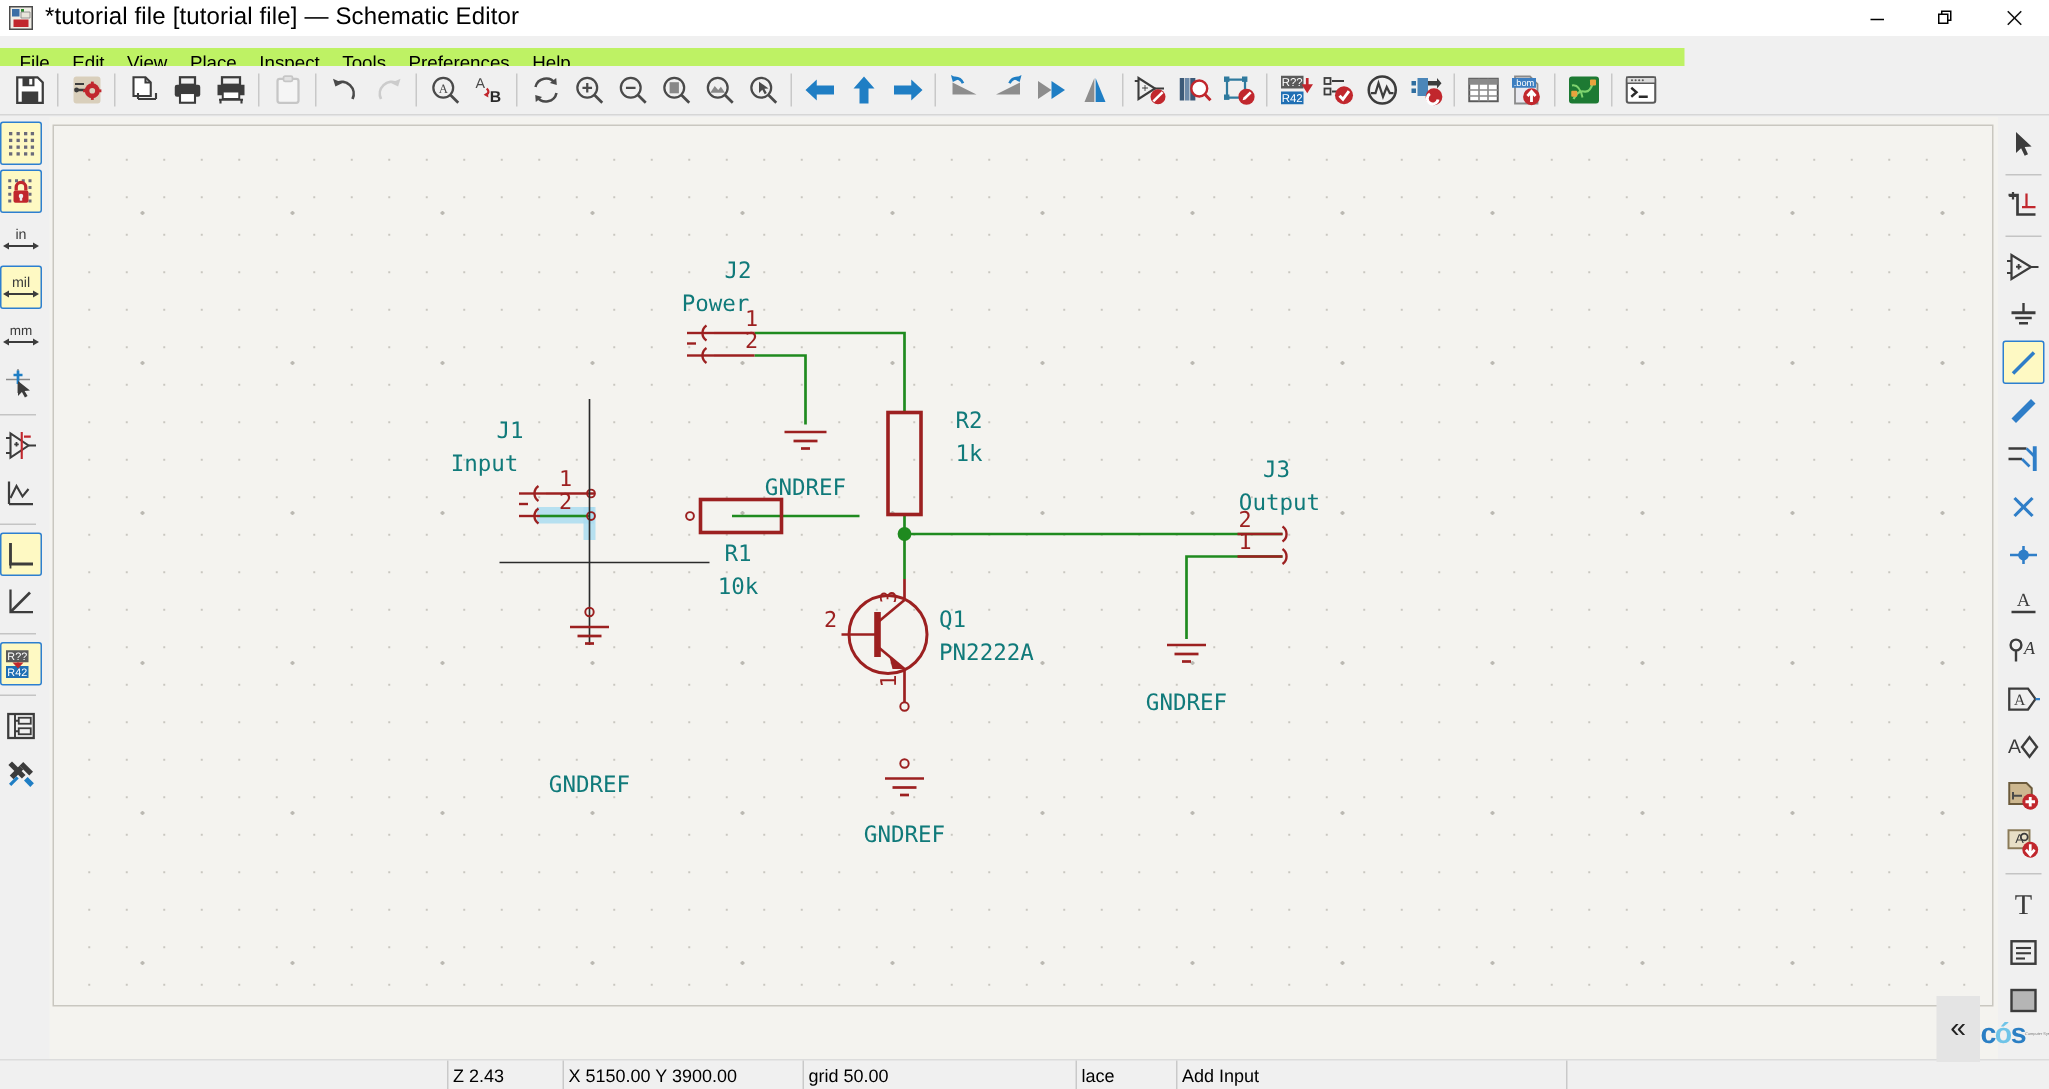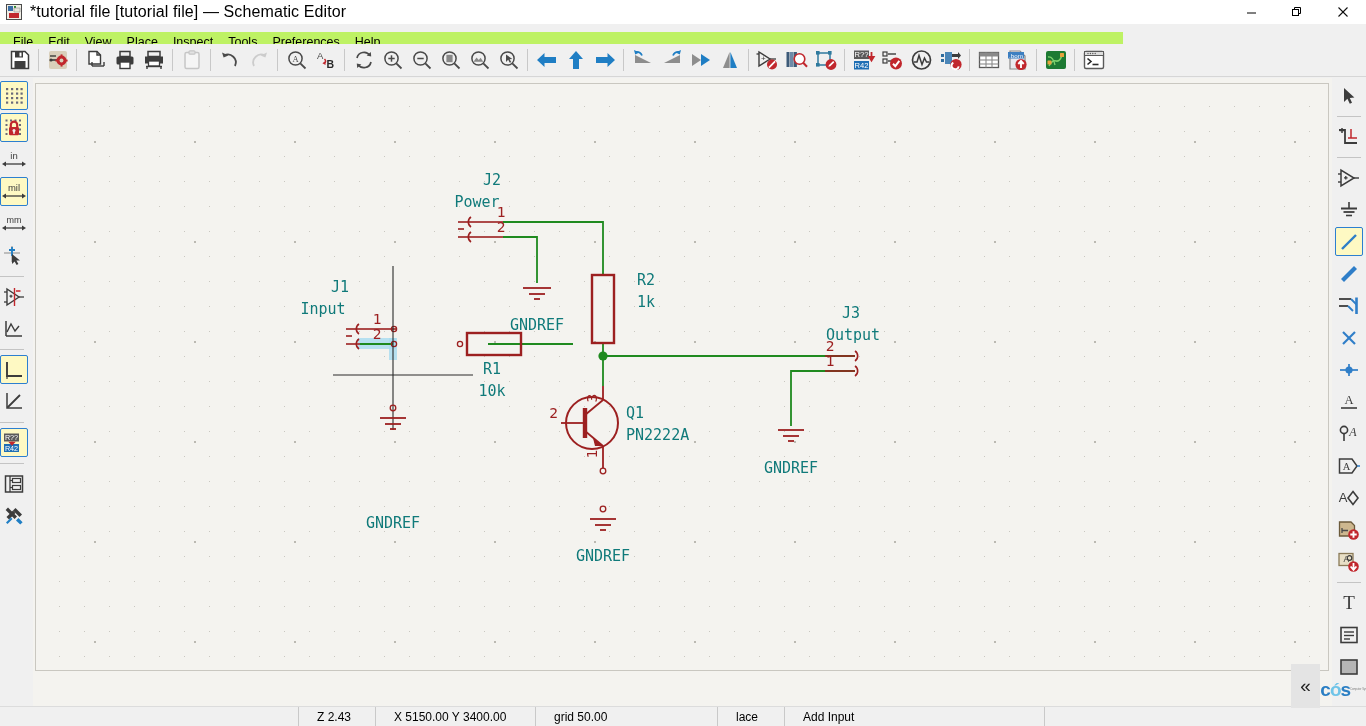--- a/index.html
+++ b/index.html
@@ -108,21 +108,21 @@
 
   
   #statusbar {
     position: absolute; left: 0; bottom: 0; width: 1366px; height: 20px;
     background: #f0f0f0; display: flex; align-items: center;
     font-size: 12px; color: #000;
     border-top: 1px solid #dcdcdc;
   }
   .st-cell {
     height: 20px; display: flex; align-items: center;
-    padding-left: 18px; white-space: nowrap;
+    padding-left: 3px; white-space: nowrap;
     border-left: 1px solid #c9c9c9;
   }
   .st-cell.first { border-left: none; }
   #collapse-btn {
     position: absolute; right: 46px; bottom: 18px; width: 29px; height: 44px;
     background: #e4e4e4; display: flex; align-items: center;
     justify-content: center; font-size: 19px; color: #222;
   }
   #cos-logo {
     position: absolute; right: 2px; bottom: 22px; width: 44px; height: 30px;
@@ -949,21 +949,21 @@
   <div class="rbtn">
     <svg width="22" height="22" viewBox="0 0 22 22">
       <rect x="3" y="4" width="16" height="14" fill="#b5b5b5" stroke="#3c3c3c" stroke-width="1.6"></rect>
     </svg>
   </div>
 </div>
 
 <div id="statusbar">
   <div class="st-cell first" style="width:298px"></div>
   <div class="st-cell" style="width:77px">Z 2.43</div>
-  <div class="st-cell" style="width:160px">X 5150.00  Y 3400.00</div>
+  <div class="st-cell" style="width:160px">X 5150.00  Y 3900.00</div>
   <div class="st-cell" style="width:182px">grid 50.00</div>
   <div class="st-cell" style="width:67px">lace</div>
   <div class="st-cell" style="width:260px">Add Input</div>
   <div class="st-cell" style="flex:1"></div>
 </div>
 
 <div id="collapse-btn">«</div>
 
 <div id="cos-logo">
   <div class="big"><span style="color:#2b7fc4">c</span><span style="color:#6fc4e8">ó</span><span style="color:#2b7fc4">s</span></div>

